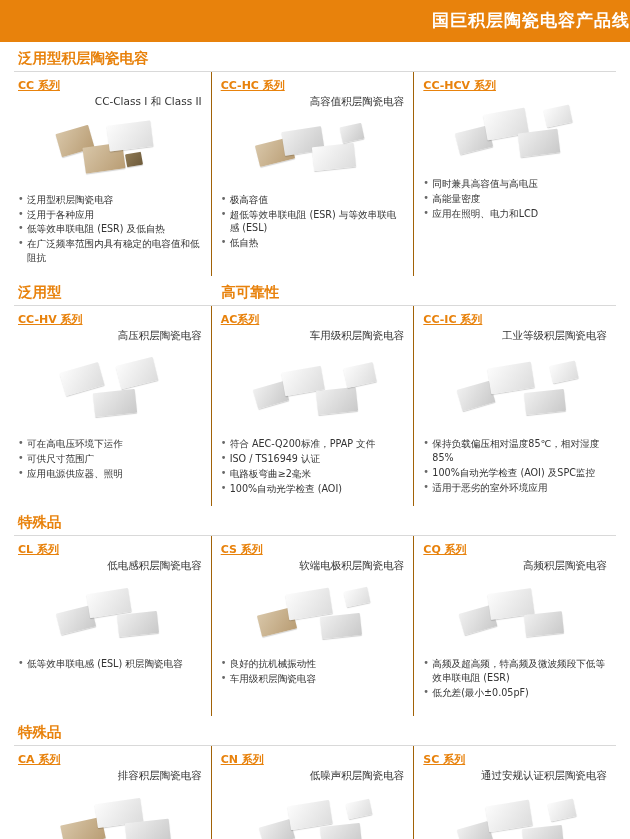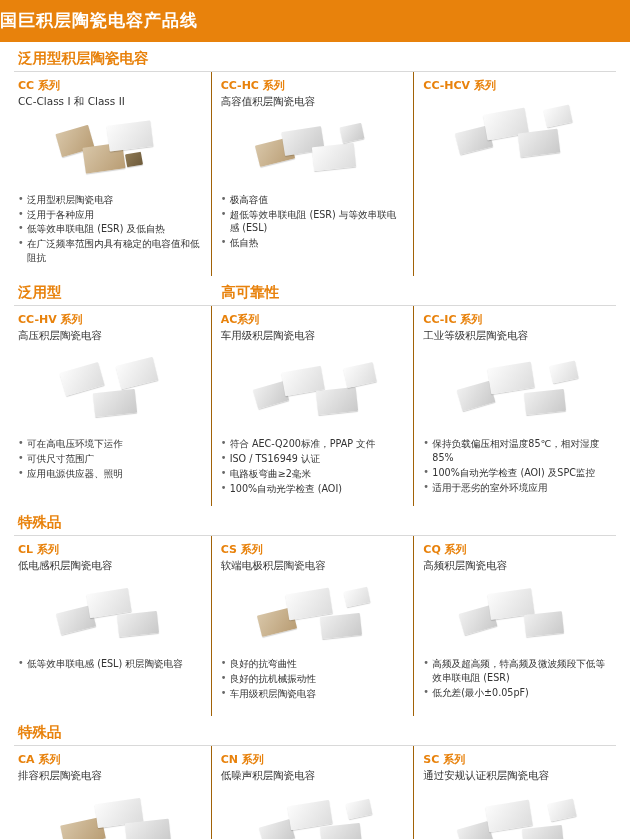--- a/index.html
+++ b/index.html
@@ -7,21 +7,21 @@
     width: 630px;
     height: 839px;
     background: #ffffff;
     font-family: "DejaVu Sans", "Liberation Sans", sans-serif;
     color: #333;
     overflow: hidden;
   }
   .header {
     background: #e8820c;
     color: #ffffff;
-    text-align: left;
+    text-align: right;
     padding: 9px 0 10px 0;
     font-size: 17px;
     font-weight: bold;
     letter-spacing: 1px;
   }
   .content { padding: 0 14px; }
   .section-row {
     display: flex;
     border-top: 1px solid #d9d9d9;
   }
@@ -50,26 +50,28 @@
     min-height: 180px;
     position: relative;
   }
   .card:first-child { border-left: none; padding-left: 4px; }
 
   .card-series {
     color: #e8820c;
     font-size: 11px;
     font-weight: bold;
     margin-bottom: 2px;
+    text-decoration: underline;
   }
   .card-sub {
     font-size: 10.5px;
     color: #333;
     margin-bottom: 2px;
     line-height: 1.3;
+    text-align: right;
   }
   .img-area {
     height: 78px;
     position: relative;
     margin: 2px 0 4px 0;
   }
   .chip {
     position: absolute;
     border-radius: 1px;
     box-shadow: 0 1px 1px rgba(0,0,0,0.18);
@@ -149,20 +151,25 @@
           </ul>
         </div>
         <div class="card">
           <div class="card-series">CC-HCV 系列</div>
           <div class="img-area">
             <div class="chip grey" style="left:34px;top:34px;width:34px;height:22px;transform:rotate(-14deg);"></div>
             <div class="chip white" style="left:62px;top:16px;width:42px;height:26px;transform:rotate(-10deg);"></div>
             <div class="chip grey" style="left:96px;top:36px;width:40px;height:24px;transform:rotate(-7deg);"></div>
             <div class="chip white" style="left:122px;top:12px;width:26px;height:18px;transform:rotate(-12deg);"></div>
           </div>
+          <ul class="feat">
+            <li>同时兼具高容值与高电压</li>
+            <li>高能量密度</li>
+            <li>应用在照明、电力和LCD</li>
+          </ul>
         </div>
       </div>
     </div>
   </div>
 
   <div>
     <div class="band-titles">
       <div class="band-title-cell">
         <span class="t">泛用型</span>
       </div>
@@ -244,21 +251,20 @@
         <div class="card">
           <div class="card-series">CS 系列</div>
           <div class="card-sub">软端电极积层陶瓷电容</div>
           <div class="img-area">
             <div class="chip tan" style="left:38px;top:36px;width:36px;height:22px;transform:rotate(-14deg);"></div>
             <div class="chip white" style="left:66px;top:16px;width:44px;height:26px;transform:rotate(-9deg);"></div>
             <div class="chip grey" style="left:100px;top:40px;width:40px;height:22px;transform:rotate(-6deg);"></div>
             <div class="chip white" style="left:124px;top:14px;width:24px;height:16px;transform:rotate(-12deg);"></div>
           </div>
           <ul class="feat">
-            <li>良好的抗弯曲性</li>
             <li>良好的抗机械振动性</li>
             <li>车用级积层陶瓷电容</li>
           </ul>
         </div>
         <div class="card">
           <div class="card-series">CQ 系列</div>
           <div class="card-sub">高频积层陶瓷电容</div>
           <div class="img-area">
             <div class="chip grey" style="left:38px;top:34px;width:34px;height:22px;transform:rotate(-16deg);"></div>
             <div class="chip white" style="left:66px;top:16px;width:44px;height:26px;transform:rotate(-8deg);"></div>

